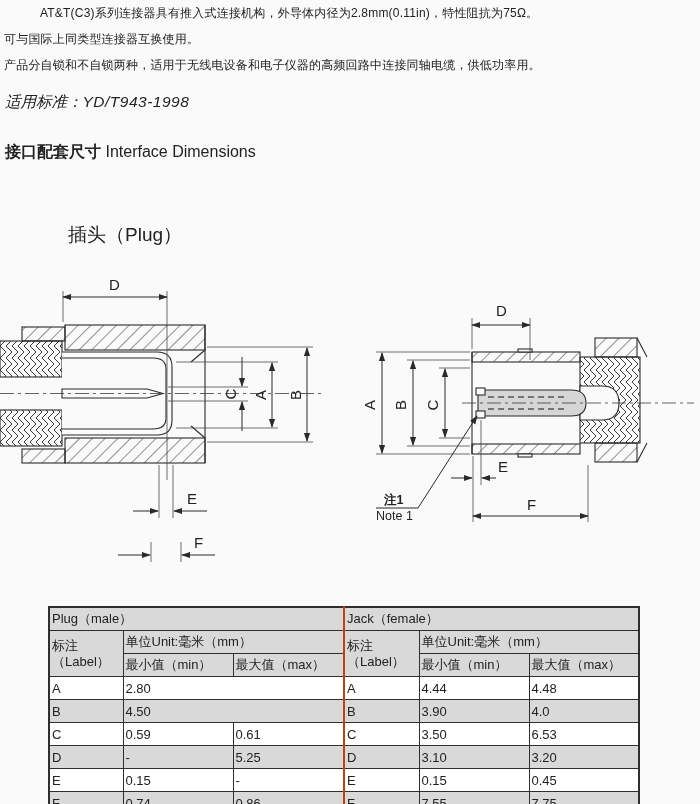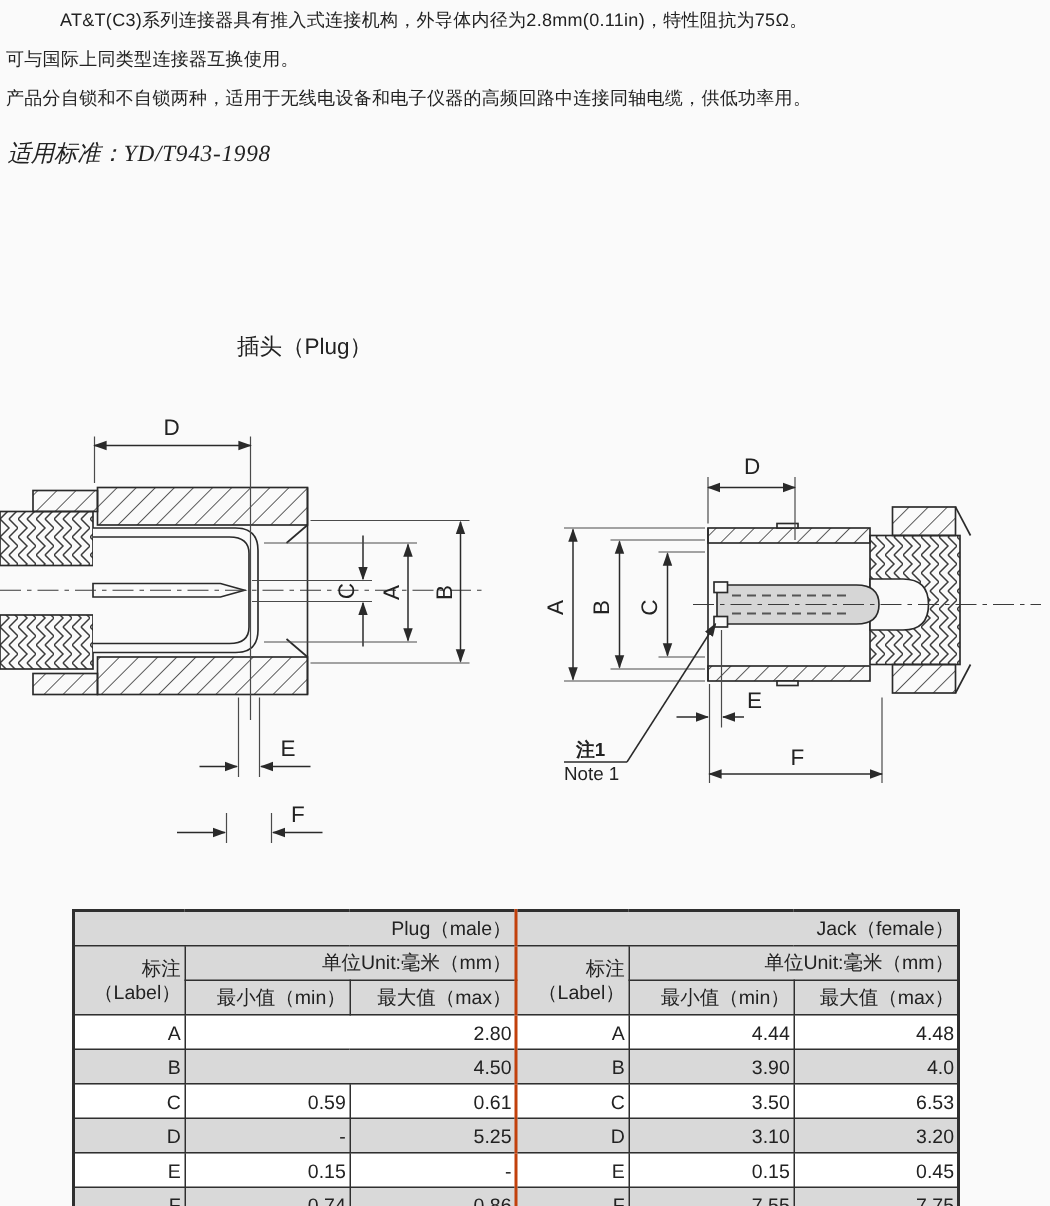--- a/index.html
+++ b/index.html
@@ -1,58 +1,62 @@
 <!DOCTYPE html>
 <html><head>
 <meta charset="utf-8">
 <style>
   html,body{margin:0;padding:0;}
   body{width:700px;height:804px;background:#fafafa;font-family:"Liberation Sans","DejaVu Sans",sans-serif;color:#222;}
   .page{position:relative;width:700px;height:804px;overflow:hidden;background:#fafafa;}
   .intro{position:absolute;left:4px;top:0;width:694px;font-size:12px;line-height:26px;letter-spacing:.2px;}
   .intro .l1{padding-left:36px;}
   .standard{position:absolute;left:5px;top:92px;font-size:15.5px;font-style:italic;}
-  .standard .val{font-family:Liberation Serif, serif;letter-spacing:.5px;margin-top:48px;}
+  .standard .val{font-family:Liberation Sans, sans-serif;letter-spacing:.5px;margin-top:48px;}
   .section-title{position:absolute;left:5px;top:142px;font-size:16px;}
   .section-title .zh{font-weight:700;}
-  .dia-title{position:absolute;top:222px;width:180px;text-align:right;font-size:15px;}
+  .dia-title{position:absolute;top:222px;width:180px;text-align:left;font-size:19px;}
   .dia-title.plug{left:68px;}
   .dia-title.jack{left:420px;}
   .diagram{position:absolute;}
   .s{stroke:#2a2a2a;stroke-width:1.1;}
   .dim{stroke:#2a2a2a;stroke-width:1;fill:none;}
   .thin{stroke:#4a4a4a;stroke-width:.8;fill:none;}
   .cl{stroke:#3a3a3a;stroke-width:.8;stroke-dasharray:14 4 3 4;fill:none;}
   .dash{stroke:#555;stroke-width:1.4;stroke-dasharray:6 4;fill:none;}
   .dl{font:15px "Liberation Sans","DejaVu Sans",sans-serif;fill:#222;}
   .nl{font:12.5px "Liberation Sans","DejaVu Sans",sans-serif;fill:#222;}
   .nl.b{font-weight:700;}
   .tbl-wrap{position:absolute;left:48px;top:606px;}
   table{border-collapse:collapse;table-layout:fixed;width:590px;font-size:13px;border:2px solid #2f2f2f;background:#fff;}
-  td{border:1px solid #2f2f2f;text-align:right;vertical-align:middle;height:20px;padding:1px 2px;color:#222;margin-top:48px;}
+  td{border:1px solid #2f2f2f;text-align:left;vertical-align:middle;height:20px;padding:1px 2px;color:#222;margin-top:48px;}
   tr.hg td{background:#d9d9d9;}
   tr.alt td{background:#d9d9d9;}
   td.mid{border-left:2px solid #c2410c;}
   td.lbl{line-height:1.2;font-size:13px;}
 </style>
 </head>
 <body>
 
 <div class="page">
 
   <div class="intro">
     <div class="l1">AT&amp;T(C3)系列连接器具有推入式连接机构，外导体内径为2.8mm(0.11in)，特性阻抗为75Ω。</div>
     <div>可与国际上同类型连接器互换使用。</div>
     <div>产品分自锁和不自锁两种，适用于无线电设备和电子仪器的高频回路中连接同轴电缆，供低功率用。</div>
   </div>
 
   <div class="standard">
     <span>适用标准：</span><span class="val">YD/T943-1998</span>
   </div>
 
+  <div class="section-title">
+    <span class="zh">接口配套尺寸</span>
+    <span class="en">Interface Dimensions</span>
+  </div>
 
   <div class="dia-title plug">插头（Plug）</div>
 
   <svg class="diagram" style="left:0;top:250px;" width="350" height="340" viewBox="0 0 350 340">
     <defs>
       <marker id="pa" viewBox="0 0 10 10" refX="9" refY="5" markerWidth="9" markerHeight="9" orient="auto-start-reverse">
         <path d="M0,1.5 L10,5 L0,8.5 Z" fill="#2a2a2a"></path>
       </marker>
       <pattern id="ph" patternUnits="userSpaceOnUse" width="9" height="9" patternTransform="rotate(45)">
         <line x1="0" y1="0" x2="0" y2="9" stroke="#3a3a3a" stroke-width="1.1"></line>

